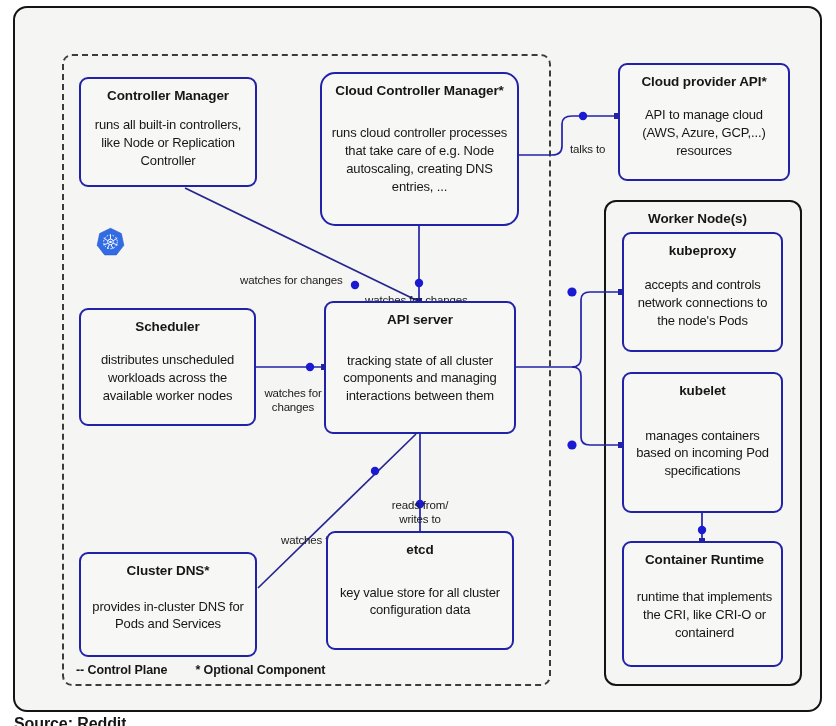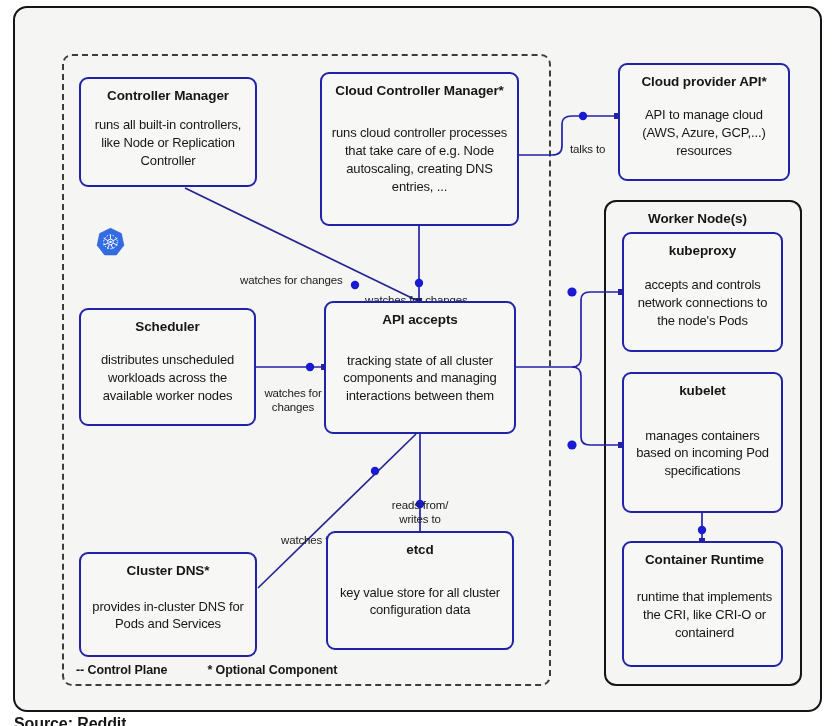--- a/index.html
+++ b/index.html
@@ -100,21 +100,21 @@
     text-align: center;
     white-space: pre-line;
     background: transparent;
     margin-top: 40px;
   }
   #legend {
     position: absolute;
     left: 76px;
     top: 663px;
     display: flex;
-    gap: 40px;
+    gap: 28px;
     font-weight: bold;
     font-size: 12.5px;
     color: #161616;
     letter-spacing: -0.1px;
     white-space: nowrap;
   }
   #svg-edges {
     position: absolute;
     left: 0; top: 0;
     width: 836px;
@@ -211,38 +211,38 @@
 
   <div class="edge-label" style="left:281px; top:494px;">watches for changes</div>
 
   <div class="edge-label" style="left:708px; top:510px;">uses</div>
 
   <div class="node-box" style="left:79px; top:77px; width:178px; height:110px;">
     <div class="node-title">Controller Manager</div>
     <div class="node-body">runs all built-in controllers, like Node or Replication Controller</div>
   </div>
 
-  <div class="node-box" style="left:320px; top:72px; width:199px; height:154px;">
+  <div class="node-box" style="left:320px; top:72px; width:199px; height:154px;border-radius:15px;">
     <div class="node-title">Cloud Controller Manager*</div>
     <div class="node-body">runs cloud controller processes that take care of e.g.
 Node autoscaling, creating DNS entries, ...</div>
   </div>
 
   <div class="node-box" style="left:618px; top:63px; width:172px; height:118px;">
     <div class="node-title">Cloud provider API*</div>
     <div class="node-body">API to manage cloud (AWS, Azure, GCP,...) resources</div>
   </div>
 
   <div class="node-box" style="left:79px; top:308px; width:177px; height:118px;">
     <div class="node-title">Scheduler</div>
     <div class="node-body">distributes unscheduled workloads across the available worker nodes</div>
   </div>
 
   <div class="node-box" style="left:324px; top:301px; width:192px; height:133px;">
-    <div class="node-title">API accepts</div>
+    <div class="node-title">API server</div>
     <div class="node-body">tracking state of all cluster components and managing interactions between them</div>
   </div>
 
   <div class="node-box" style="left:79px; top:543px; width:178px; height:105px;margin-top:9px;">
     <div class="node-title">Cluster DNS*</div>
     <div class="node-body">provides in-cluster DNS for Pods and Services</div>
   </div>
 
   <div class="node-box" style="left:326px; top:531px; width:188px; height:119px;">
     <div class="node-title">etcd</div>

